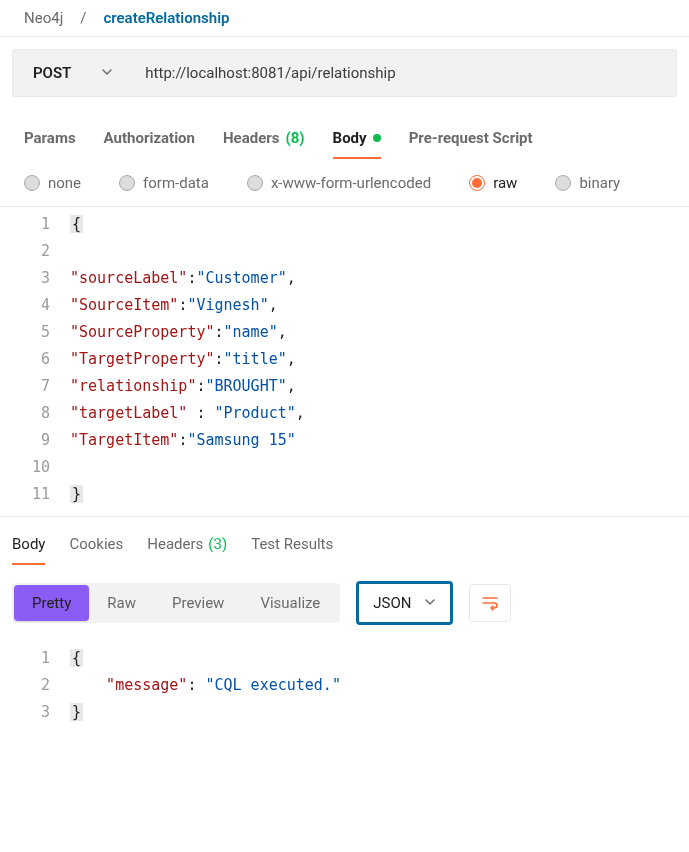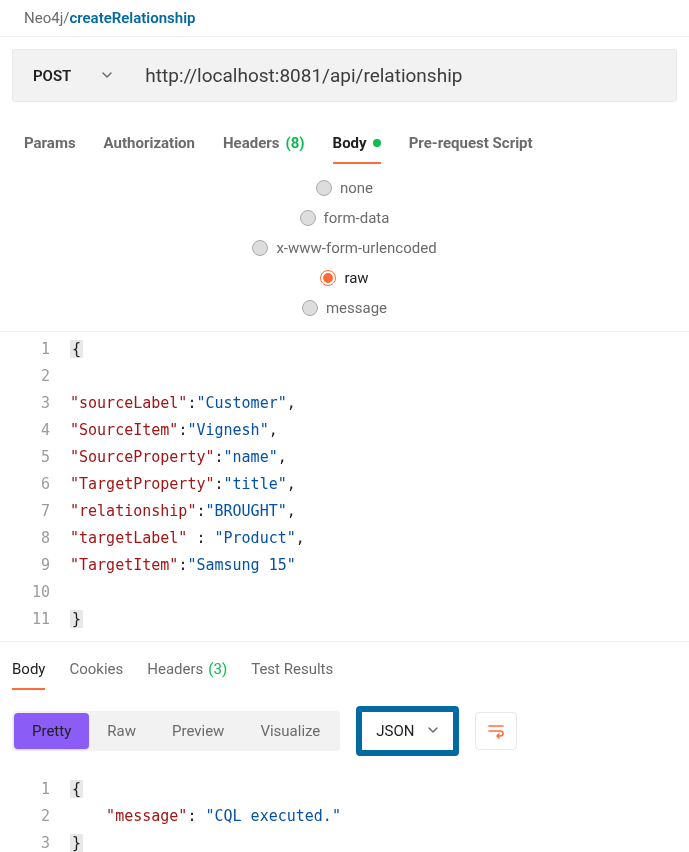--- a/index.html
+++ b/index.html
@@ -1,36 +1,36 @@
 <!DOCTYPE html>
 <html><head>
   <meta charset="utf-8">
   <style>
     * { box-sizing: border-box; margin: 0; padding: 0; }
     body { font-family: -apple-system, BlinkMacSystemFont, "Segoe UI", Roboto, sans-serif; font-size: 14px; color: #212121; background: #fff; width: 689px; }
     
-    .breadcrumb { padding: 9px 24px; display: flex; align-items: center; gap: 0; font-size: 15px; }
+    .breadcrumb { padding: 9px 24px; display: flex; align-items: center; gap: 17px; font-size: 15px; }
     .breadcrumb .item { color: #6b6b6b; }
     .breadcrumb .sep { color: #6b6b6b; }
     .breadcrumb .current { color: #0369a1; font-weight: 600; }
     
     .top-border { border-top: 1px solid #ececec; }
     
     .request-bar { display: flex; margin: 12px 12px 0 12px; background: #f2f2f2; border: 1px solid #e8e8e8; border-radius: 3px; }
     .method-dropdown { display: flex; align-items: center; gap: 30px; padding: 14px 20px; font-weight: 600; font-size: 15px; cursor: pointer; text-align: right; }
     .method-dropdown .chev { color: #6b6b6b; }
-    .url-input { flex: 1; padding: 14px 12px; font-size: 19px; color: #3c3c3c; background: #f2f2f2; border: none; }
+    .url-input { flex: 1; padding: 14px 12px; font-size: 15px; color: #3c3c3c; background: #f2f2f2; border: none; }
     
     .tabs { display: flex; gap: 28px; padding: 0 24px; margin-top: 24px; border-bottom: 1px solid #fff; font-weight: bold; }
     .tab { padding: 8px 0 10px 0; color: #6b6b6b; cursor: pointer; border-bottom: 2px solid transparent; font-size: 15px; display: flex; align-items: center; gap: 6px; }
     .tab.active { color: #212121; border-bottom: 2px solid #ff6c37; }
     .tab .count { color: #0cbb52; }
     .tab .dot { width: 8px; height: 8px; border-radius: 50%; background: #0cbb52; display: inline-block; }
     
-    .body-options { display: flex; gap: 12px; padding: 14px 24px; align-items: center; flex-direction: column; }
+    .body-options { display: flex; gap: 38px; padding: 14px 24px; align-items: center; }
     .radio-item { display: flex; align-items: center; gap: 8px; color: #6b6b6b; cursor: pointer; font-size: 15px; }
     .radio { width: 16px; height: 16px; border-radius: 50%; border: 1px solid #aaa; background: #ddd; display: inline-block; position: relative; }
     .radio.selected { border-color: #ff6c37; background: #fff; }
     .radio.selected::after { content: ""; position: absolute; top: 2px; left: 2px; width: 10px; height: 10px; border-radius: 50%; background: #ff6c37; }
     .radio-item.selected { color: #212121; }
     
     .editor { border-top: 1px solid #ececec; display: flex; font-family: "SF Mono", Consolas, monospace; font-size: 15px; line-height: 27px; padding-top: 4px; }
     .gutter { width: 70px; text-align: right; padding-right: 20px; color: #9c9c9c; user-select: none; }
     .gutter div { height: 27px; }
     .code { flex: 1; }
@@ -43,21 +43,21 @@
     .response-section { border-top: 1px solid #ececec; margin-top: 8px; }
     .resp-tabs { display: flex; gap: 24px; padding: 12px 12px 0 12px; }
     .resp-tab { padding: 6px 0 10px 0; color: #6b6b6b; cursor: pointer; border-bottom: 2px solid transparent; font-size: 15px; display: flex; align-items: center; gap: 5px; }
     .resp-tab.active { color: #212121; border-bottom: 2px solid #ff6c37; }
     .resp-tab .count { color: #0cbb52; }
     
     .resp-controls { display: flex; align-items: center; gap: 16px; padding: 16px 12px; }
     .view-tabs { display: flex; background: #f2f2f2; border-radius: 4px; padding: 2px; }
     .view-tab { padding: 9px 18px; color: #6b6b6b; cursor: pointer; font-size: 15px; border-radius: 4px; }
     .view-tab.active { background: #8b5cf6; color: #212121; box-shadow: 0 1px 2px rgba(0,0,0,0.1); }
-    .format-dropdown { border: 6px solid #0369a1; border-radius: 4px; padding: 10px 14px; display: flex; align-items: center; gap: 12px; cursor: pointer; font-size: 15px; }
+    .format-dropdown { border: 3px solid #0369a1; border-radius: 4px; padding: 10px 14px; display: flex; align-items: center; gap: 12px; cursor: pointer; font-size: 15px; }
     .wrap-btn { border: 1px solid #e8e8e8; border-radius: 4px; padding: 8px 10px; cursor: pointer; display: flex; align-items: center; justify-content: center; }
     
     .resp-editor { display: flex; font-family: "SF Mono", Consolas, monospace; font-size: 15px; line-height: 27px; padding-top: 4px; }
   </style>
 </head>
 <body>
 
 <div class="breadcrumb">
   <span class="item">Neo4j</span>
   <span class="sep">/</span>
@@ -104,21 +104,21 @@
   <div class="radio-item">
     <span class="radio"></span>
     <span>x-www-form-urlencoded</span>
   </div>
   <div class="radio-item selected">
     <span class="radio selected"></span>
     <span>raw</span>
   </div>
   <div class="radio-item">
     <span class="radio"></span>
-    <span>message</span>
+    <span>binary</span>
   </div>
 </div>
 
 <div class="editor">
   <div class="gutter" id="req-gutter">
       <div>1</div>
       <div>2</div>
       <div>3</div>
       <div>4</div>
       <div>5</div>

